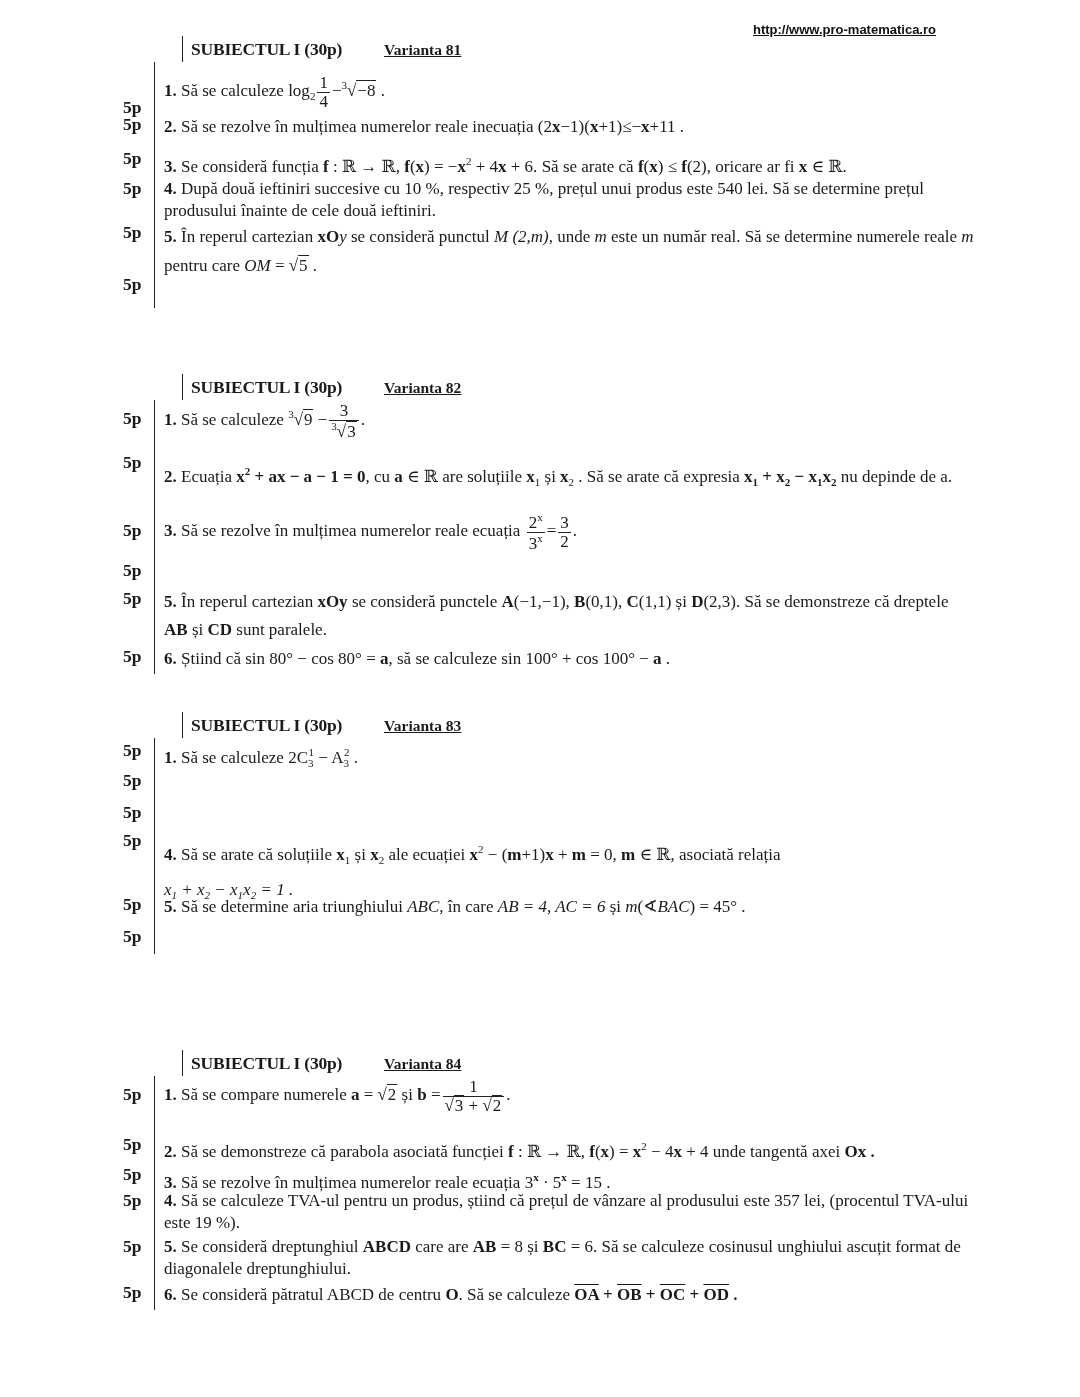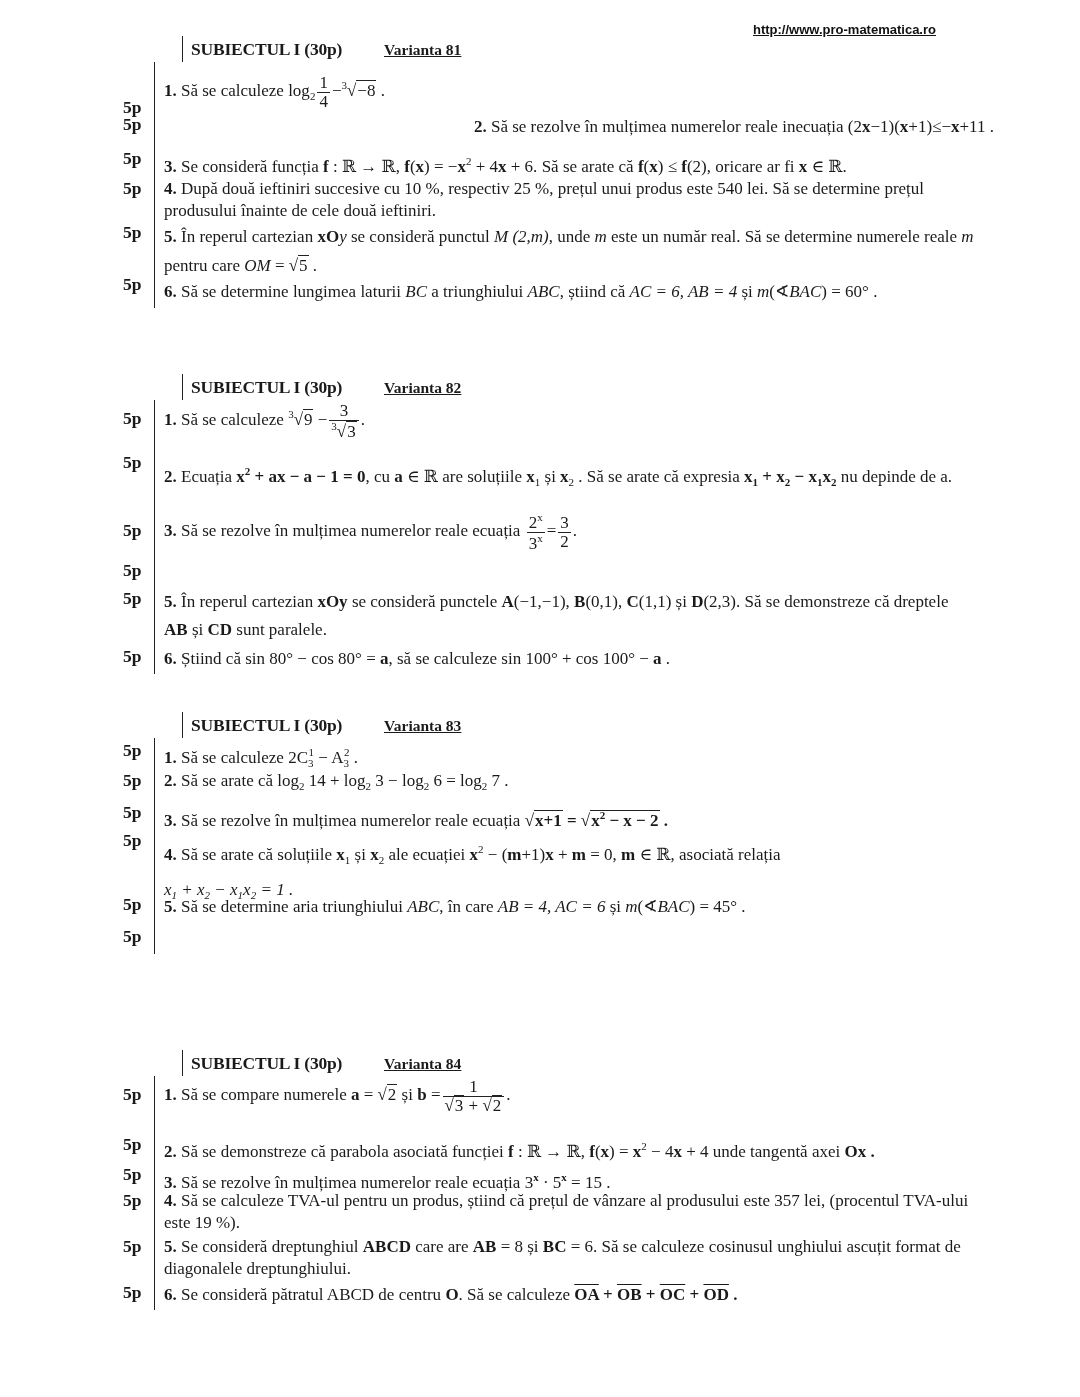--- a/index.html
+++ b/index.html
@@ -55,21 +55,21 @@
     <div class="bar"></div>
     <div class="txt" style="padding-top:12px;">
       <span class="num">1.</span>
       <span>Să se calculeze</span>
       <span class="m">log<sub>2</sub><span class="frac"><span class="num-f">1</span><span>4</span></span>−<sup>3</sup>√<span class="sqrt">−8</span> .</span>
     </div>
   </div>
   <div class="item" style="height:34px;">
     <span class="pts" style="top:4px;">5p</span>
     <div class="bar"></div>
-    <div class="txt" style="padding-top:6px;text-align:right;">
+    <div class="txt" style="padding-top:6px;">
       <span class="num">2.</span>
       <span>Să se rezolve în mulțimea numerelor reale inecuația</span>
       <span class="m">(2<b>x</b>−1)(<b>x</b>+1)≤−<b>x</b>+11 .</span>
     </div>
   </div>
   <div class="item" style="height:30px;">
     <span class="pts" style="top:4px;">5p</span>
     <div class="bar"></div>
     <div class="txt" style="padding-top:6px;">
       <span class="num">3.</span>
@@ -100,30 +100,20 @@
       <span class="m i">m</span>
       <span>este un număr real. Să se determine numerele reale</span>
       <span class="m i">m</span>
       <span>pentru care</span>
       <span class="m"><i>OM</i> = √<span class="sqrt">5</span> .</span>
     </div>
   </div>
   <div class="item" style="height:32px;">
     <span class="pts" style="top:-2px;">5p</span>
     <div class="bar"></div>
-    <div class="txt" style="padding-top:5px;">
-      <span class="num">6.</span>
-      <span>Să se determine lungimea laturii</span>
-      <span class="m i">BC</span>
-      <span>a triunghiului</span>
-      <span class="m i">ABC</span><span>, știind că</span>
-      <span class="m i">AC = 6, AB = 4</span>
-      <span>și</span>
-      <span class="m"><i>m</i>(∢<i>BAC</i>) = 60° .</span>
-    </div>
   </div>
 </div>
 
 <div class="variant" style="top:374px;">
   <div class="head-row">
     <div class="bar"></div>
     <span class="head-title">SUBIECTUL I (30p)</span>
     <span class="head-var">Varianta 82</span>
   </div>
   <div class="item" style="height:50px;">
@@ -199,34 +189,24 @@
     <div class="bar"></div>
     <div class="txt" style="padding-top:3px;">
       <span class="num">1.</span>
       <span>Să se calculeze</span>
       <span class="m">2C<sub>3</sub><sup style="margin-left:-5px">1</sup> − A<sub>3</sub><sup style="margin-left:-5px">2</sup> .</span>
     </div>
   </div>
   <div class="item" style="height:32px;">
     <span class="pts" style="top:4px;">5p</span>
     <div class="bar"></div>
-    <div class="txt" style="padding-top:4px;">
-      <span class="num">2.</span>
-      <span>Să se arate că</span>
-      <span class="m">log<sub>2</sub> 14 + log<sub>2</sub> 3 − log<sub>2</sub> 6 = log<sub>2</sub> 7 .</span>
-    </div>
-  </div>
-  <div class="item" style="height:30px;">
-    <span class="pts" style="top:4px;">5p</span>
-    <div class="bar"></div>
-    <div class="txt" style="padding-top:6px;">
-      <span class="num">3.</span>
-      <span>Să se rezolve în mulțimea numerelor reale ecuația</span>
-      <span class="m b">√<span class="sqrt">x+1</span> = √<span class="sqrt">x<sup>2</sup> − x − 2</span> .</span>
-    </div>
+  </div>
+  <div class="item" style="height:30px;">
+    <span class="pts" style="top:4px;">5p</span>
+    <div class="bar"></div>
   </div>
   <div class="item" style="height:62px;">
     <span class="pts" style="top:2px;">5p</span>
     <div class="bar"></div>
     <div class="txt" style="padding-top:6px; line-height:30px;">
       <span class="num">4.</span>
       <span>Să se arate că soluțiile</span>
       <span class="m"><b>x</b><sub>1</sub> și <b>x</b><sub>2</sub></span>
       <span>ale ecuației</span>
       <span class="m"><b>x</b><sup>2</sup> − (<b>m</b>+1)<b>x</b> + <b>m</b> = 0, <b>m</b> ∈ ℝ</span><span>, asociată relația</span><br>

